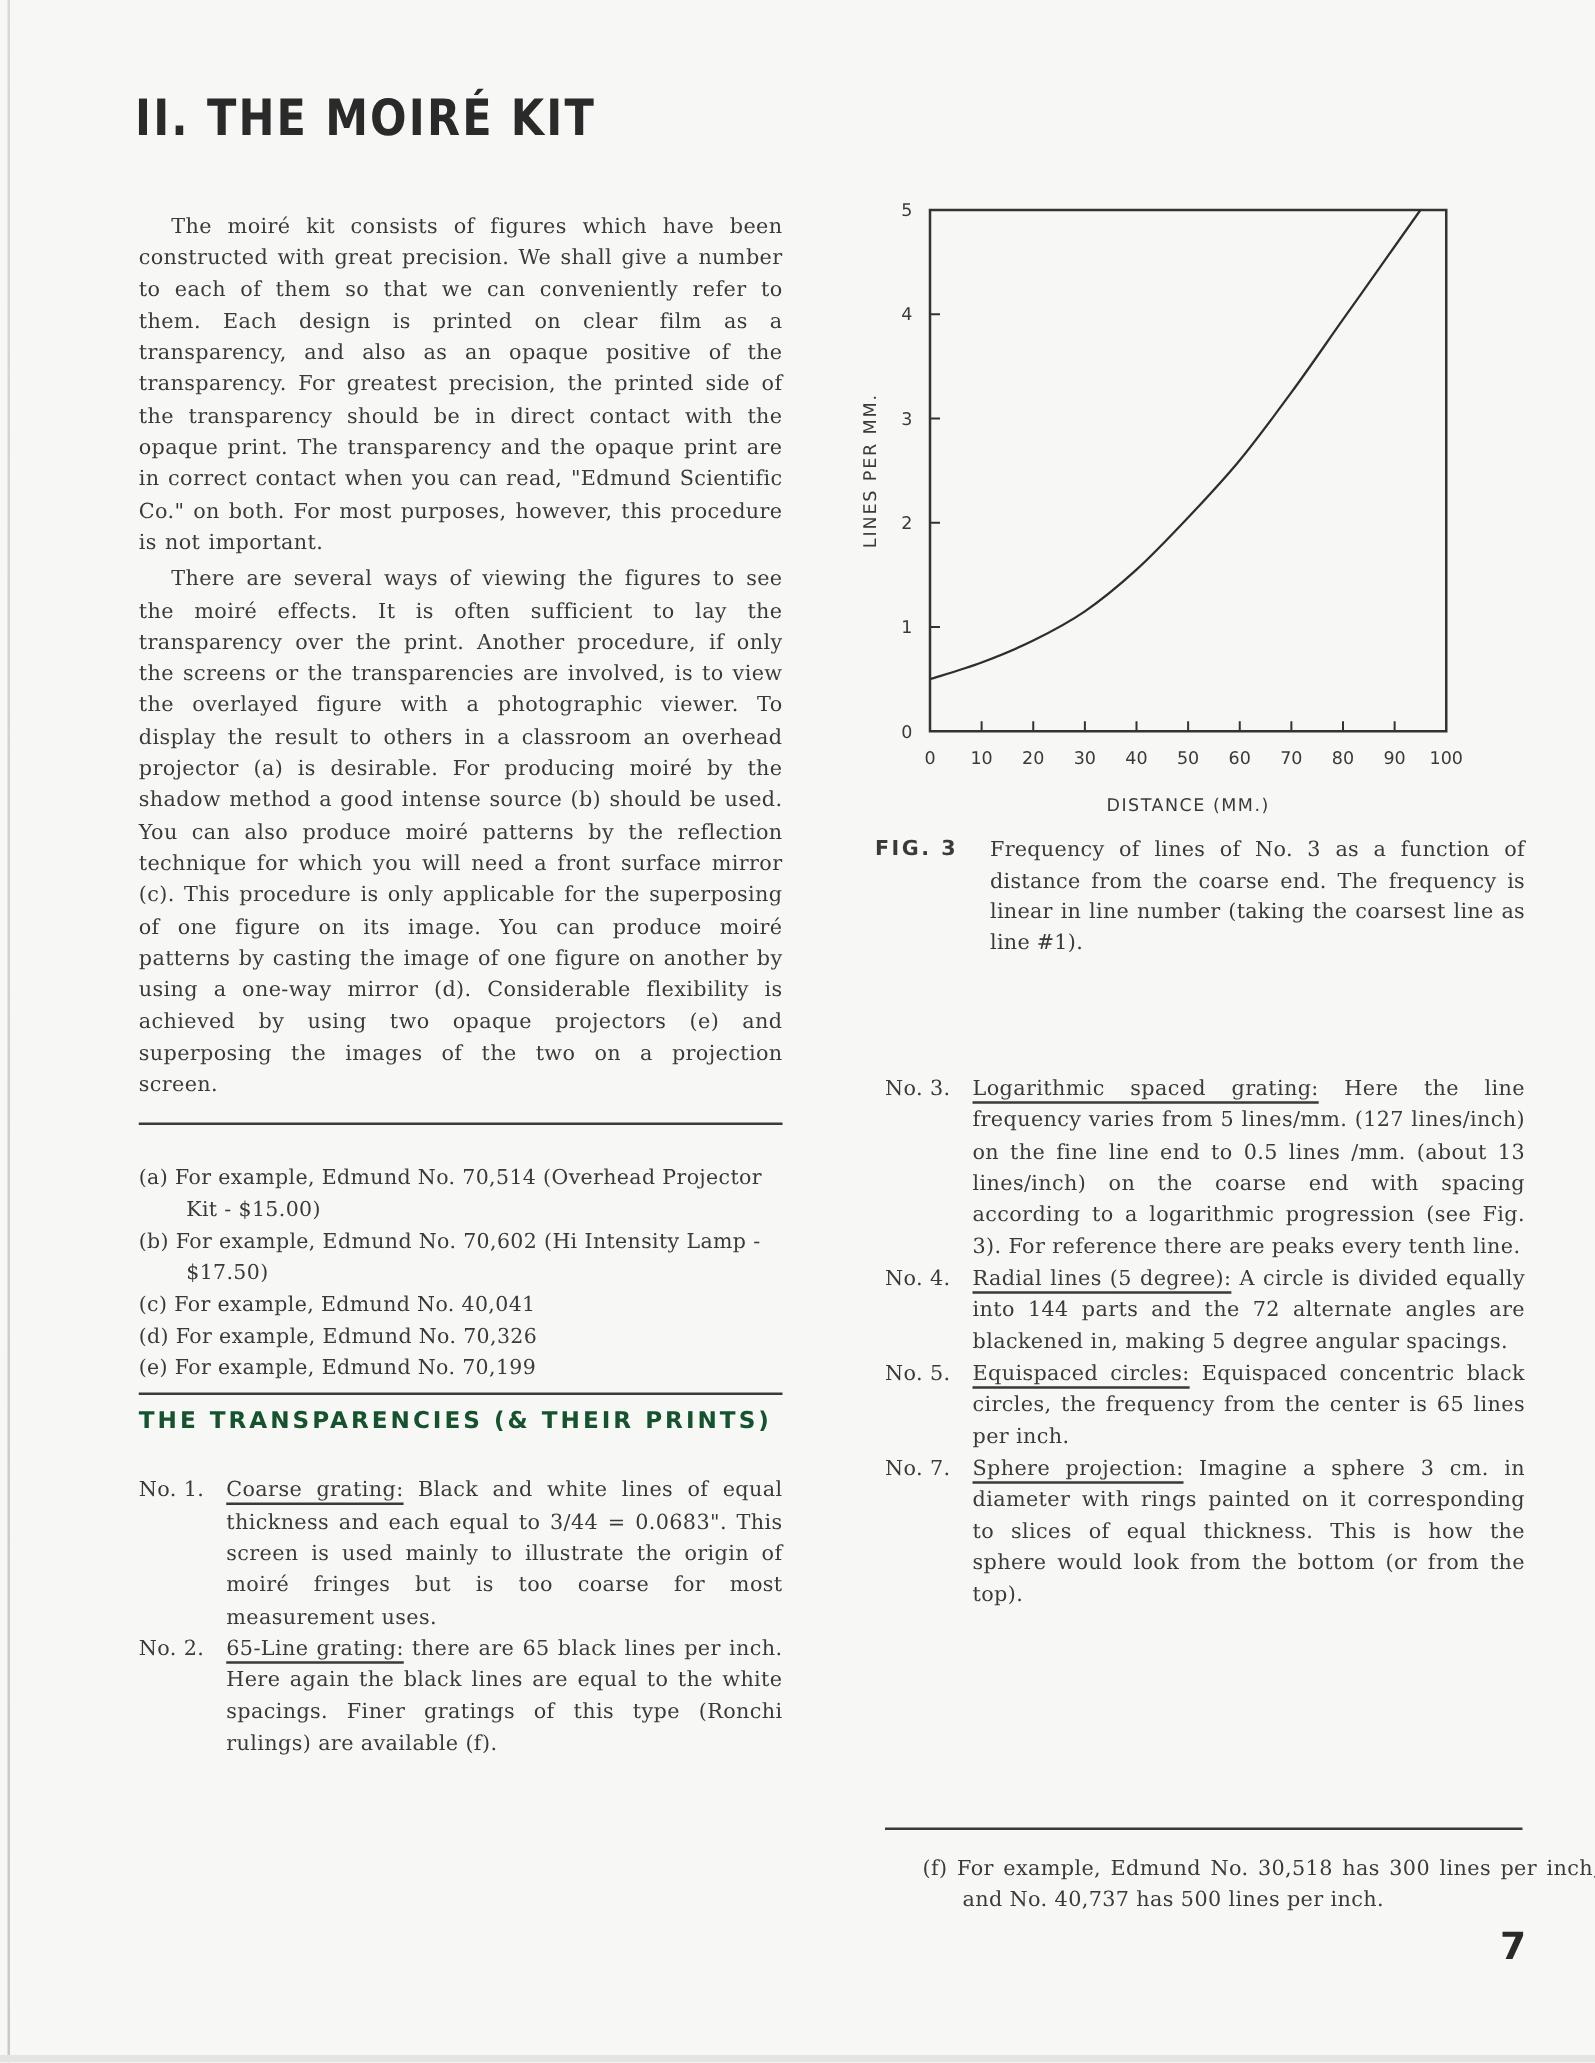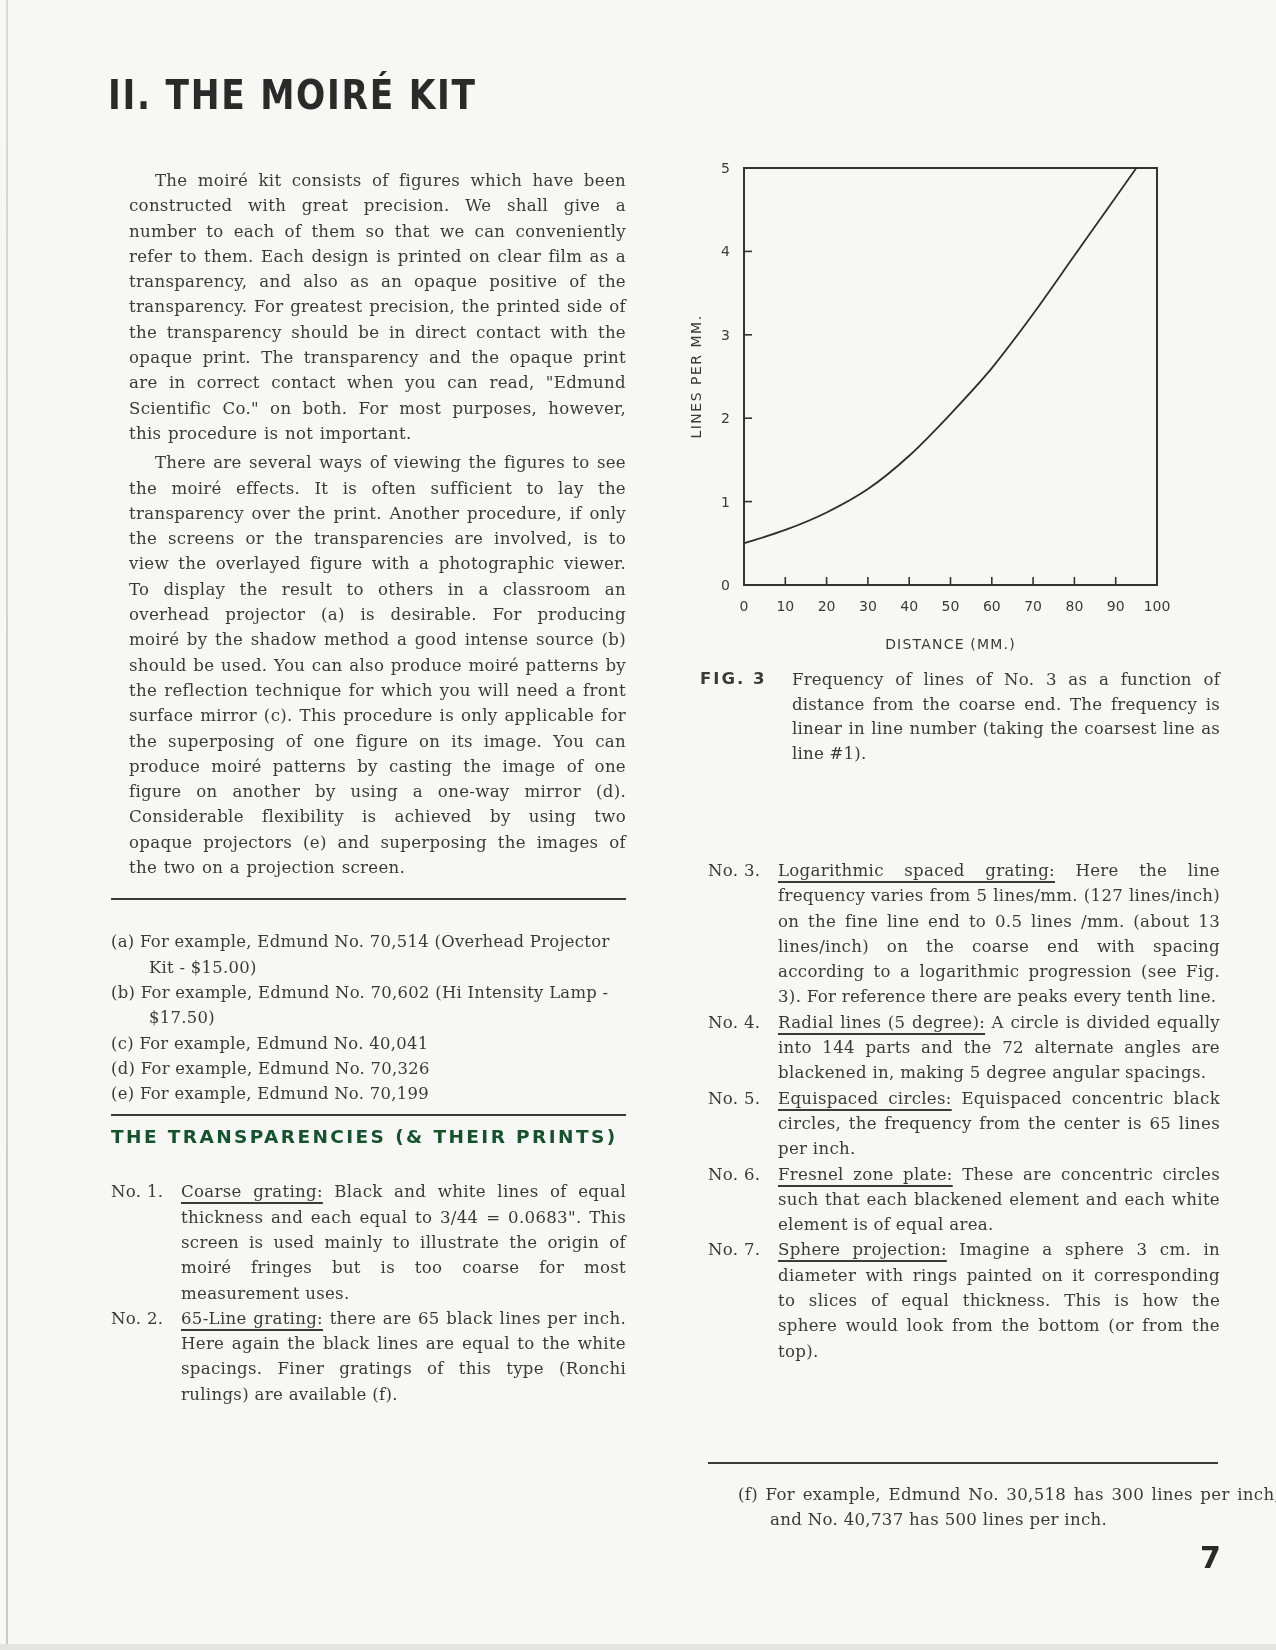--- a/index.html
+++ b/index.html
@@ -21,21 +21,21 @@
     position: absolute; left: 108px; top: 72px;
     font-family: "DejaVu Sans", "Liberation Sans", sans-serif;
     font-weight: 700; font-size: 40px; letter-spacing: 2px;
     color: #2a2a2a; margin: 0; transform: scaleX(0.86); transform-origin: left top;
   }
   .col-left { position: absolute; left: 111px; top: 168px; width: 515px; }
   .para {
     font-size: 16.6px; line-height: 25.3px; text-align: justify; margin: 0;
     letter-spacing: 0.3px; word-spacing: 1px;
   }
-  .para.indent { text-indent: 26px; margin-left: 18px; }
+  .para.indent { text-indent: 26px; }
   .para + .para { margin-top: 4px; }
   .rule { height: 2px; background: #3a3a3a; margin: 0; }
   .footnotes { margin-top: 29px; }
   .footnote {
     font-size: 16.4px; line-height: 25.3px; padding-left: 38px; text-indent: -38px;
     letter-spacing: 0.3px;
   }
   .section-heading {
     font-family: "DejaVu Sans", "Liberation Sans", sans-serif; font-weight: 700;
     font-size: 18.5px; letter-spacing: 2.4px; color: #14532d; margin: 10px 0 8px 0;
@@ -162,24 +162,20 @@
   </div>
   <div class="entry">
     <span class="num">No. 4.</span>
     <span class="body"><span class="term">Radial lines (5 degree):</span><span> A circle is divided equally into 144 parts and the 72 alternate angles are blackened in, making 5 degree angular spacings.</span></span>
   </div>
   <div class="entry">
     <span class="num">No. 5.</span>
     <span class="body"><span class="term">Equispaced circles:</span><span> Equispaced concentric black circles, the frequency from the center is 65 lines per inch.</span></span>
   </div>
   <div class="entry">
-    <span class="num">No. 6.</span>
-    <span class="body"><span class="term">Fresnel zone plate:</span><span> These are concentric circles such that each blackened element and each white element is of equal area.</span></span>
-  </div>
-  <div class="entry">
     <span class="num">No. 7.</span>
     <span class="body"><span class="term">Sphere projection:</span><span> Imagine a sphere 3 cm. in diameter with rings painted on it corresponding to slices of equal thickness. This is how the sphere would look from the bottom (or from the top).</span></span>
   </div>
 </div>
 
 <div class="right-rule"></div>
 <div class="right-footnote">(f) For example, Edmund No. 30,518 has 300 lines per inch, and No. 40,737 has 500 lines per inch.</div>
 
 <div class="page-number">7</div>
 

